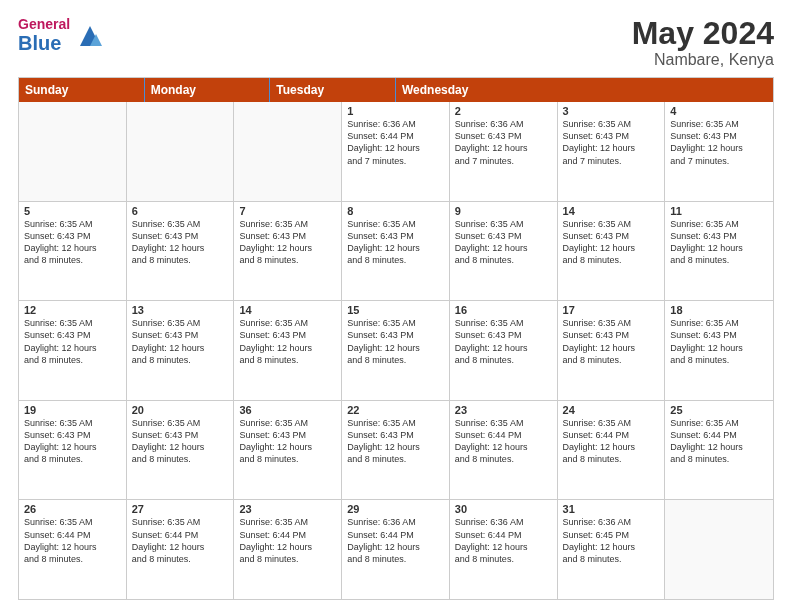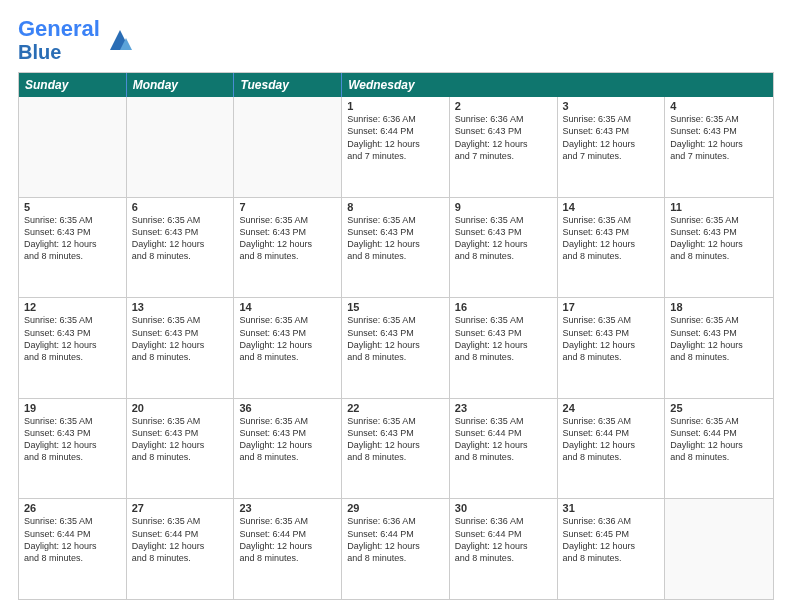--- a/index.html
+++ b/index.html
@@ -52,23 +52,22 @@
       color: #555;
     }
     .calendar {
       flex: 1;
       display: flex;
       flex-direction: column;
       border: 1px solid #ccc;
     }
     .cal-header {
       display: grid;
-      grid-template-columns: repeat(7, 1fr);
-      background: #0f766e;
-      font-style: italic;
+      grid-template-columns: repeat(6, 1fr);
+      background: #c2410c;
     }
     .cal-header-cell {
       color: #fff;
       font-size: 12px;
       font-weight: bold;
       padding: 5px 6px;
       text-align: left;
       border-right: 1px solid #4a8dd5;
     }
     .cal-header-cell:last-child {
@@ -115,27 +114,31 @@
       line-height: 1.35;
     }
   </style>
 </head>
 <body>
 
 <div class="page">
   <div class="header">
     <div class="logo">
       <div class="logo-text">
-        <span style="font-size:22px;font-weight:bold;color:#3b82f6;line-height:1.15;">General</span>
+        <span style="font-size:14px;font-weight:bold;color:#be185d;line-height:1.15;">General</span>
         <span style="font-size:20px;font-weight:bold;color:#2a6db5;line-height:1.15;">Blue</span>
       </div>
       <svg class="logo-icon" viewBox="0 0 28 28" xmlns="http://www.w3.org/2000/svg">
         <polygon points="4,24 14,4 24,24" fill="#2a6db5"></polygon>
         <polygon points="14,24 20,12 26,24" fill="#5ba3d9"></polygon>
       </svg>
+    </div>
+    <div class="title-block">
+      <div class="month-title">May 2024</div>
+      <div class="location">Nambare, Kenya</div>
     </div>
   </div>
 
   <div class="calendar">
     <div class="cal-header" id="cal-header">
         <div class="cal-header-cell">Sunday</div>
         <div class="cal-header-cell">Monday</div>
         <div class="cal-header-cell">Tuesday</div>
         <div class="cal-header-cell">Wednesday</div>
       </div>

